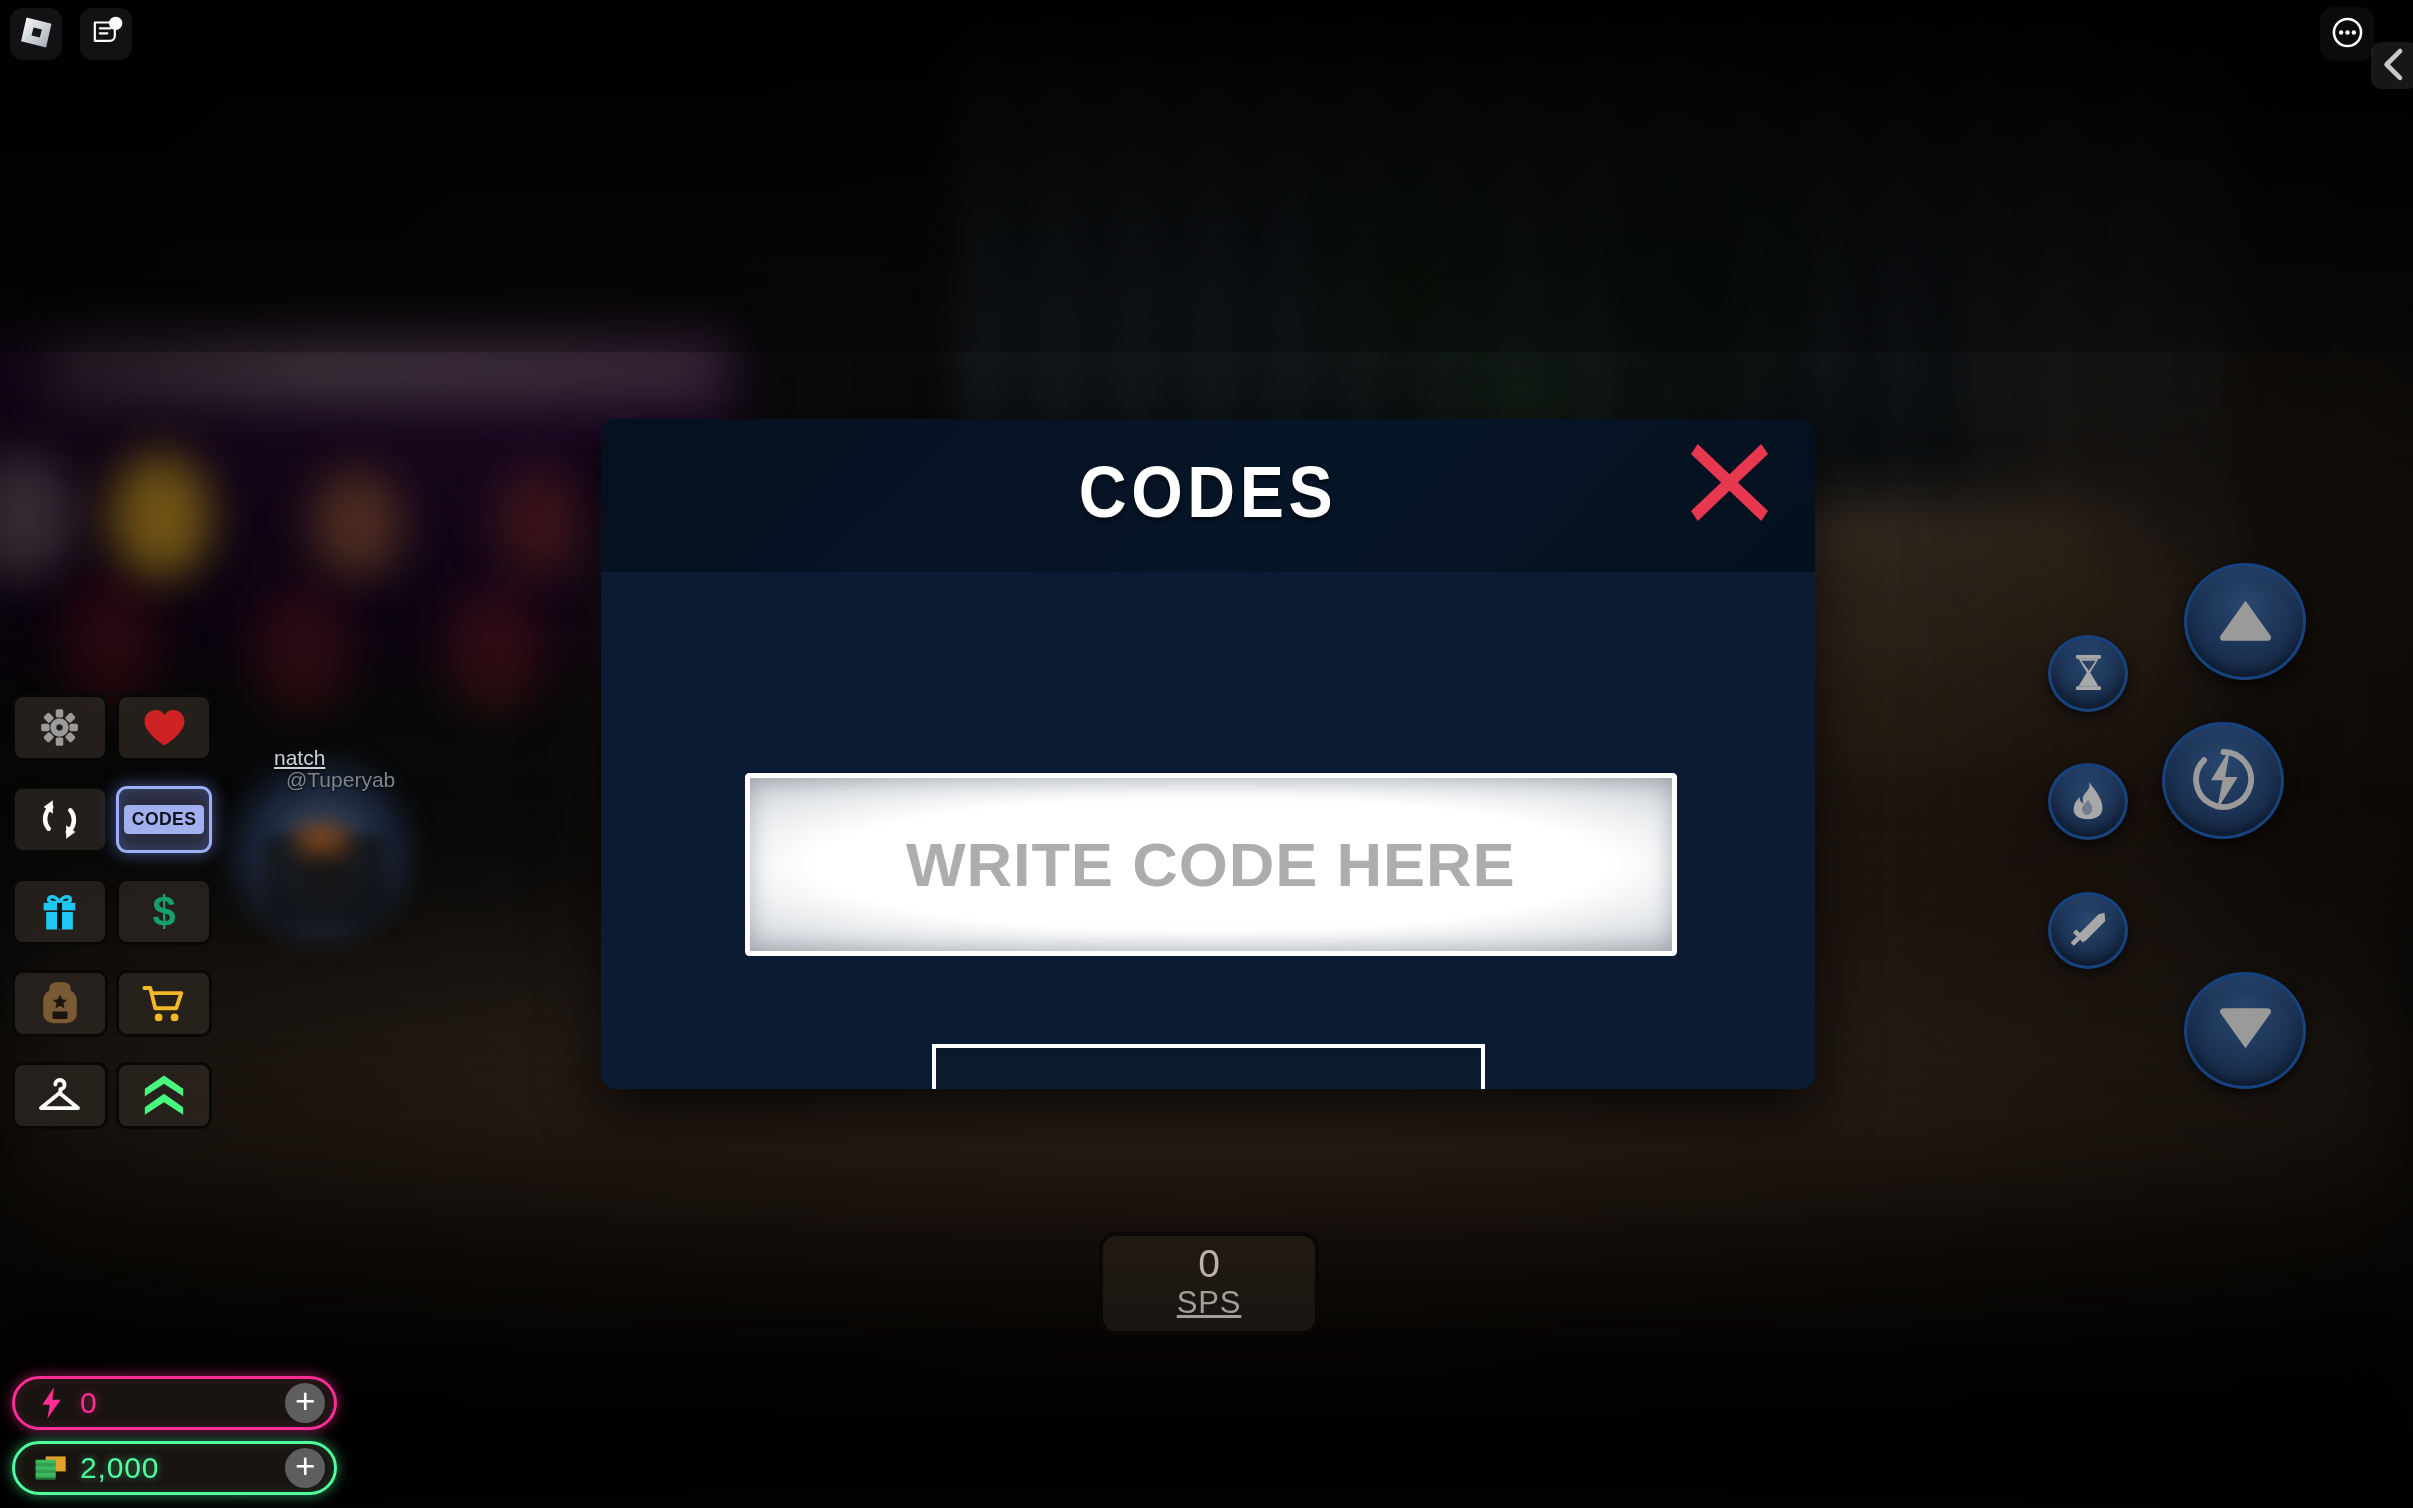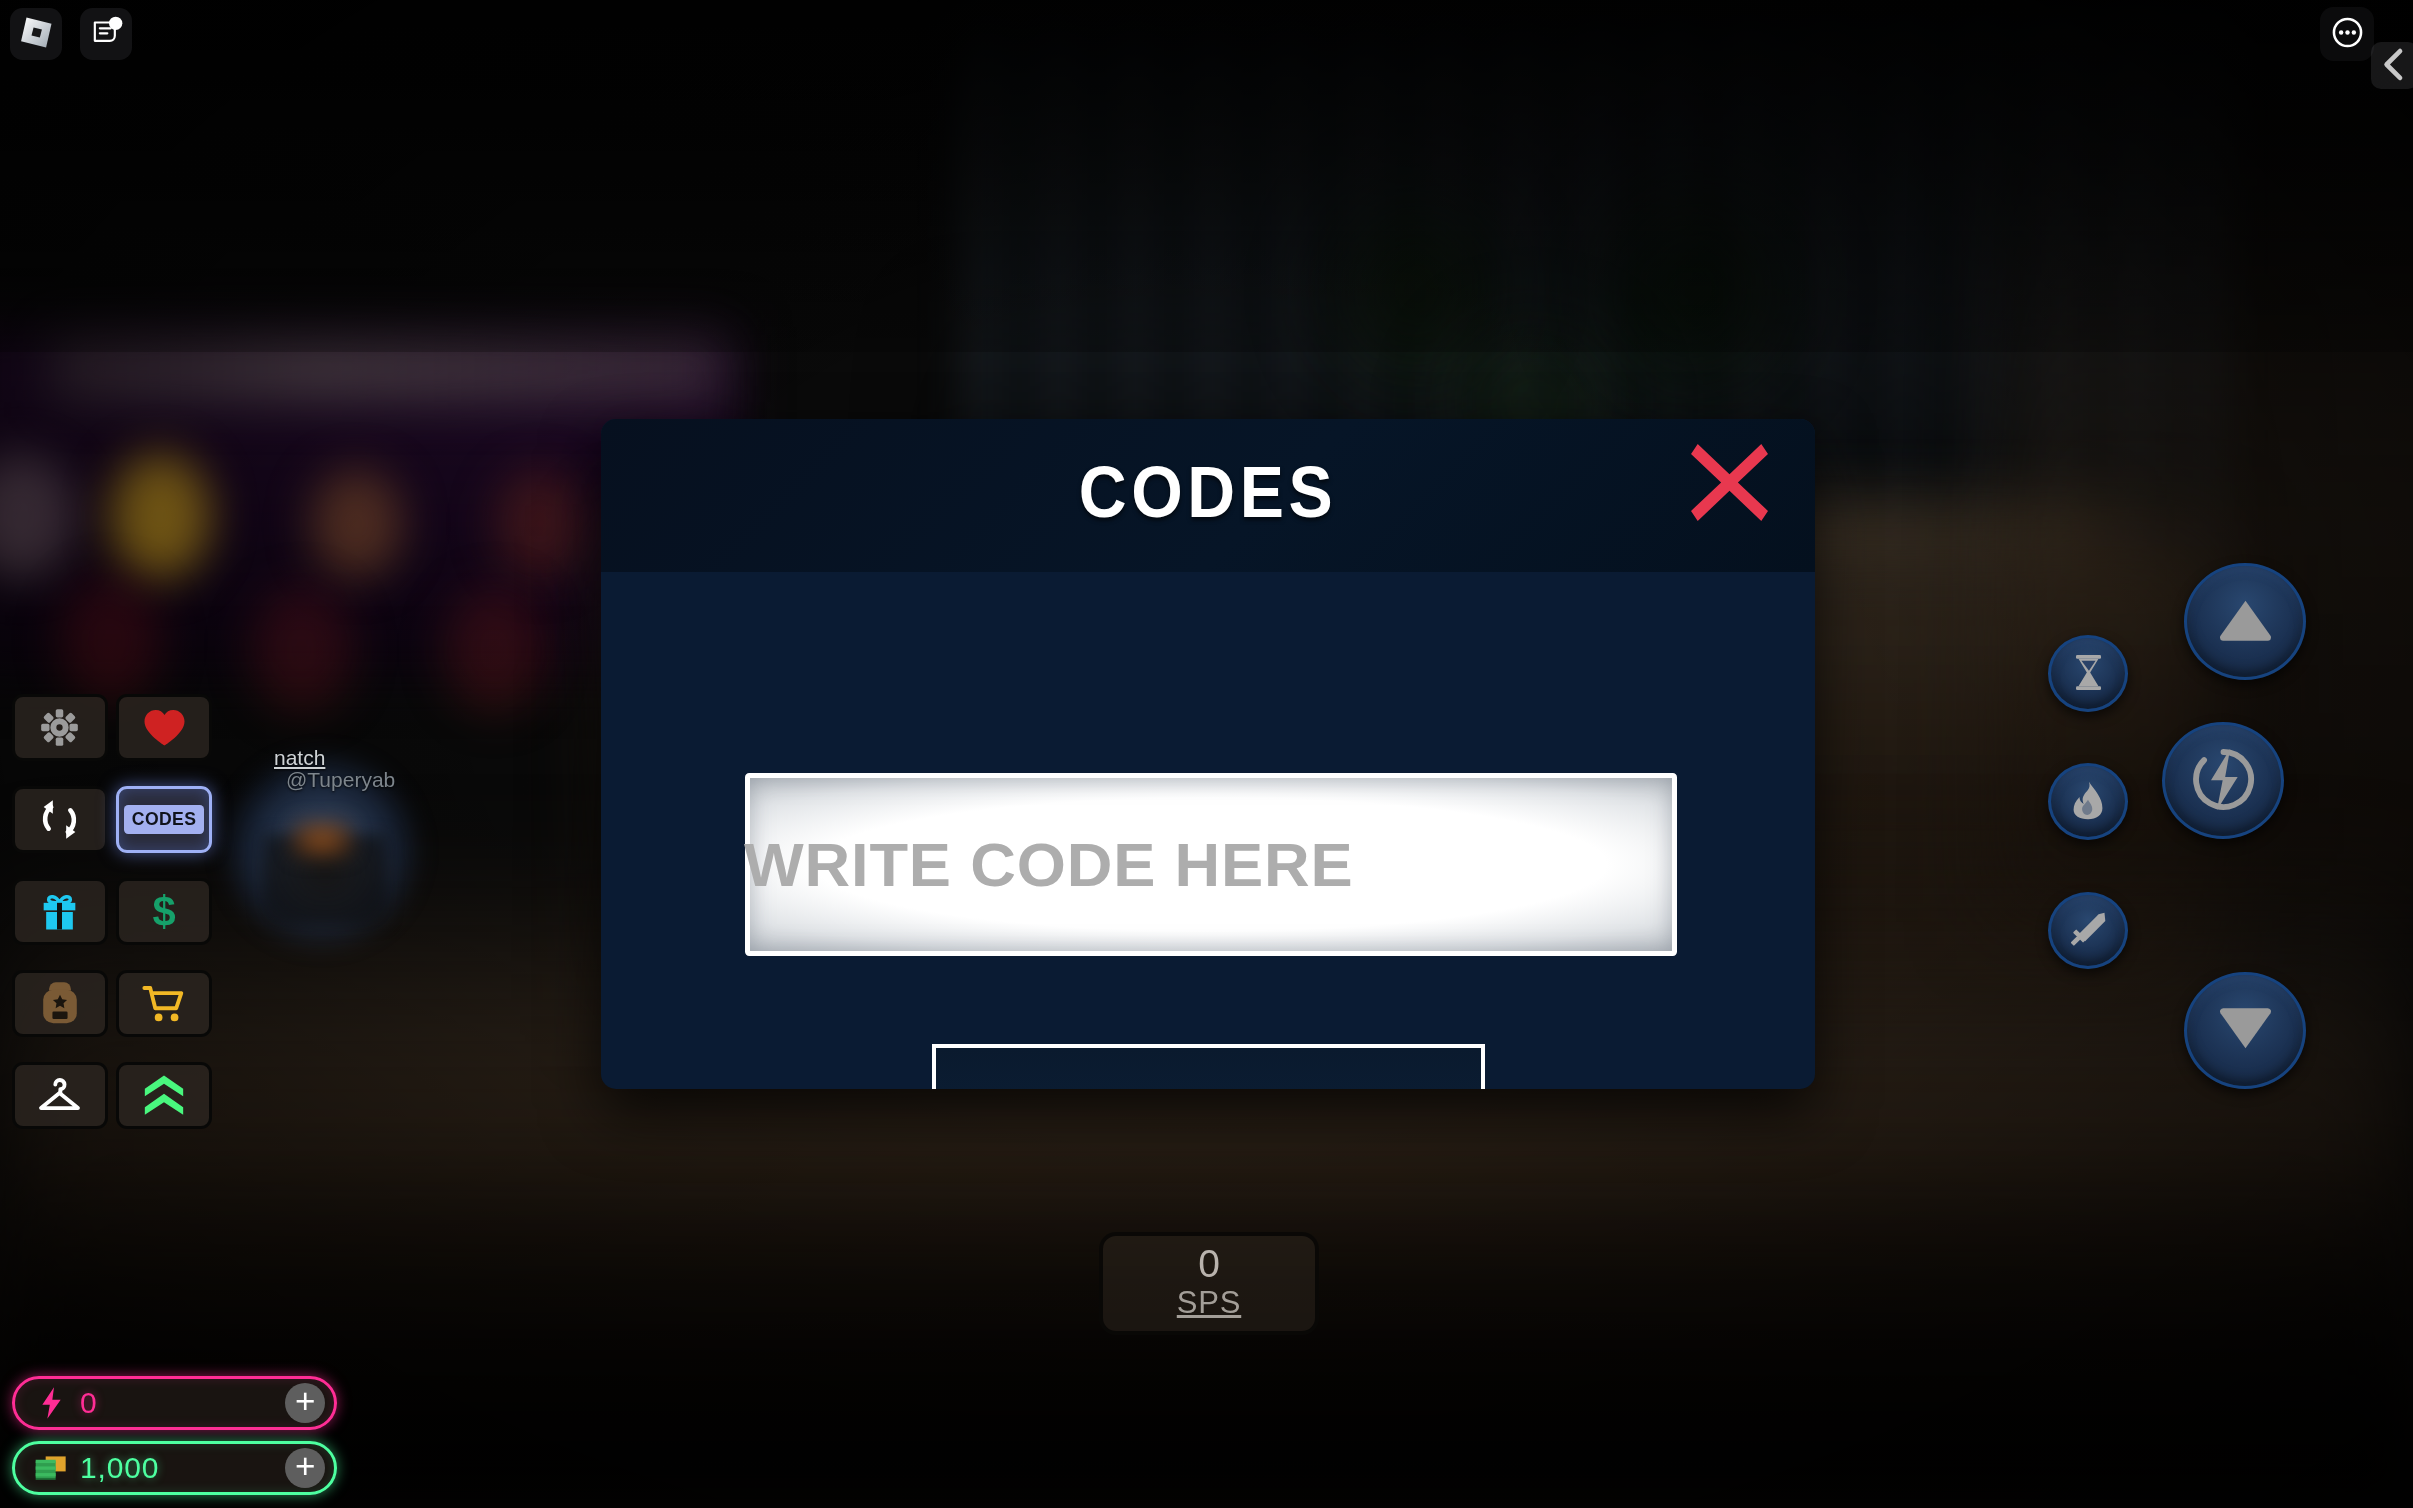--- a/index.html
+++ b/index.html
@@ -301,21 +301,21 @@
       linear-gradient(180deg, #081navy 0%, #081f3b 0%, #06182f 100%);
   }
   #code-input{
     position:absolute; left:144px; top:201px;
     width:932px; height:183px;
     border:5.9px solid #ffffff;
     border-radius:4.2px;
     background:
       radial-gradient(ellipse 78% 70% at 50% 50%, #ffffff 0%, #ffffff 55%, #e2e5e8 78%, #b9bec4 100%);
     box-shadow:inset 0 0 22px rgba(120,130,140,.55);
-    display:flex; align-items:center; justify-content:flex-start;
+    display:flex; align-items:center; justify-content:center;
   }
   #code-input-placeholder{
     color:#adadad;
     font-size:62px;
     font-weight:700;
     letter-spacing:0.8px;
     font-family:"Liberation Sans", sans-serif;
     transform:scaleX(1.02);
     white-space:nowrap;
   }
@@ -539,21 +539,21 @@
     <span class="cur-icon">
       <svg width="35" height="28.5" viewBox="0 0 42 34">
         <polygon fill="#e0a32c" points="14,4 38,4 38,22 14,22"></polygon>
         <polygon fill="#2f9e4f" points="2,10 26,10 26,30 2,30"></polygon>
         <polygon fill="#3cba60" points="2,8  26,8  26,12 2,12"></polygon>
         <polygon fill="#3cba60" points="2,16 26,16 26,20 2,20"></polygon>
         <polygon fill="#3cba60" points="2,24 26,24 26,28 2,28"></polygon>
         <polygon fill="#1e7a3a" points="2,30 26,30 26,32 2,32"></polygon>
       </svg>
     </span>
-    <span class="cur-val">1,000</span>
+    <span class="cur-val">2,000</span>
     <span class="cur-plus">+</span>
   </div>
 
 </div>
 
 <div id="sps-counter">
   <span class="v">0</span>
   <span class="l">SPS</span>
 </div>
 

